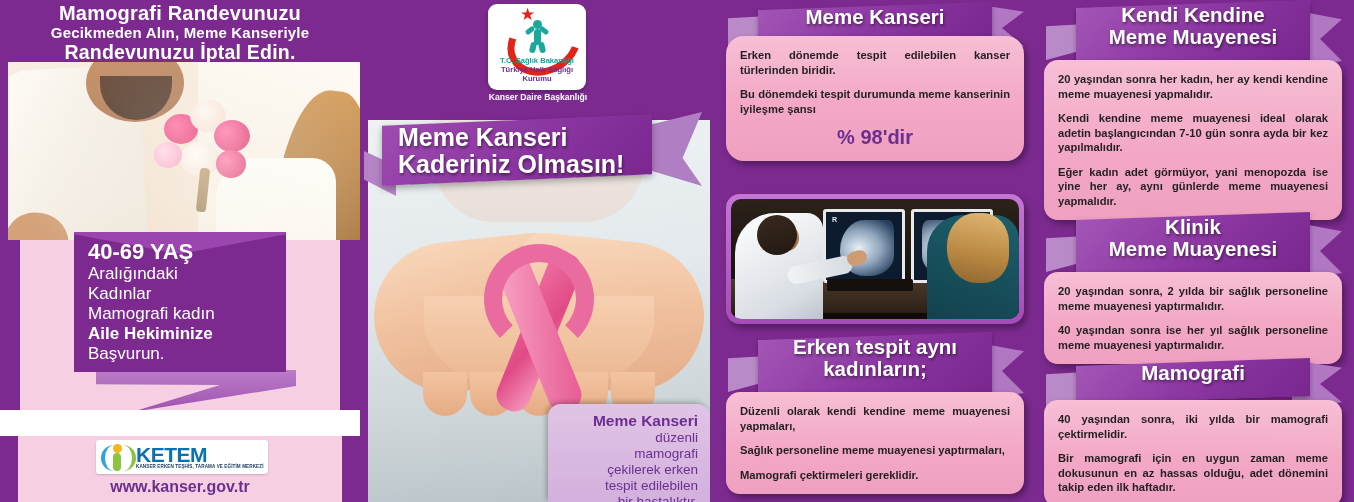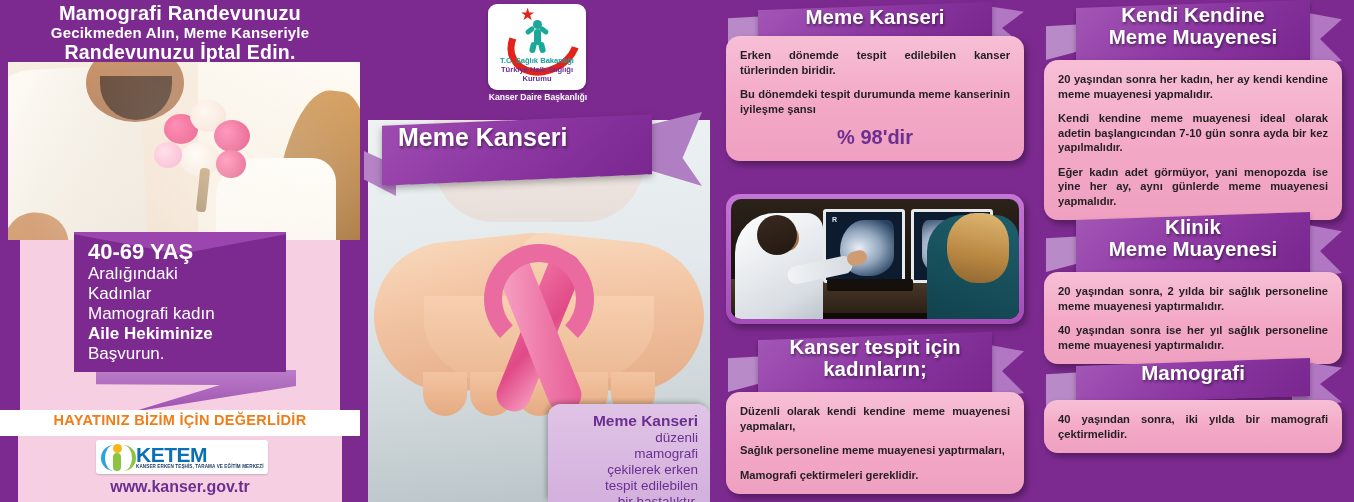--- a/index.html
+++ b/index.html
@@ -247,21 +247,20 @@
     <div class="ribbon-text">
       <div class="rt1">40-69 YAŞ</div>
       <div class="rt2">Aralığındaki</div>
       <div class="rt3">Kadınlar</div>
       <div class="rt4">Mamografi kadın</div>
       <div class="rt6">Aile Hekiminize</div>
       <div class="rt7">Başvurun.</div>
     </div>
 
     <div class="l-white"></div>
-    <div class="l-slogan">HAYATINIZ BİZİM İÇİN DEĞERLİDİR</div>
 
     <div class="l-foot"></div>
     <div class="l-footedge-l"></div>
     <div class="l-footedge-r"></div>
 
     <div class="ketem">
       <span class="ketem-mark">
         <i class="km-dot"></i>
           <i class="km-arcL"></i>
           <i class="km-arcR"></i>
@@ -294,20 +293,21 @@
           <span class="rp two"></span>
           <span class="rp-loop"></span>
       </div>
     </div>
 
     <div class="m-title-wingL"></div>
     <div class="m-title-wingR"></div>
     <div class="m-title"></div>
     <div class="m-title-txt">
       <div class="m-t1">Meme Kanseri</div>
+      <div class="m-t2">Kaderiniz Olmasın!</div>
     </div>
 
     <div class="m-logo">
       <div class="ml-crescent"></div>
       <div class="ml-star"></div>
       <div class="ml-fig">
         <i class="head"></i>
           <i class="body"></i>
           <i class="armL"></i>
           <i class="armR"></i>
@@ -336,21 +336,21 @@
 
     <div class="col colA">
 
       <div class="banner" style="left:14px;right:14px;top:2px;">
         <span class="wingL"></span>
         <span class="wingR"></span>
         <span class="plate"></span>
         <span class="txt">Meme Kanseri</span>
       </div>
 
-      <div class="card cardA1" style="top:36px;">
+      <div class="card cardA1" style="top:36px;border-radius:18px;">
         <p>Erken dönemde tespit edilebilen kanser türlerinden biridir.</p>
         <p>Bu dönemdeki tespit durumunda meme kanserinin iyileşme şansı</p>
         <span class="hilite">% 98'dir</span>
       </div>
 
       <div class="photo-card" style="top:194px;">
         <div class="photo-inner">
           <div class="desk"></div>
           <div class="mon m1">
             <span class="lbl">R</span>
@@ -371,21 +371,21 @@
             <span class="pat-hair"></span>
           </div>
         </div>
       </div>
 
       <div class="banner two" style="left:14px;right:14px;top:332px;">
         <span class="wingL"></span>
         <span class="wingR"></span>
         <span class="plate"></span>
         <span class="txt">
-          <span>Kanser tespit için</span><br>
+          <span>Erken tespit aynı</span><br>
           <span>kadınların;</span>
         </span>
       </div>
 
       <div class="card" style="top:392px;">
         <p>Düzenli olarak kendi kendine meme muayenesi yapmaları,</p>
         <p>Sağlık personeline meme muayenesi yaptırmaları,</p>
         <p>Mamografi çektirmeleri gereklidir.</p>
       </div>
     </div>
@@ -425,16 +425,17 @@
 
       <div class="banner" style="left:14px;right:14px;top:358px;">
         <span class="wingL"></span>
         <span class="wingR"></span>
         <span class="plate"></span>
         <span class="txt">Mamografi</span>
       </div>
 
       <div class="card cardB3">
         <p>40 yaşından sonra, iki yılda bir mamografi çektirmelidir.</p>
+        <p>Bir mamografi için en uygun zaman meme dokusunun en az hassas olduğu, adet dönemini takip eden ilk haftadır.</p>
       </div>
     </div>
   </div>
 </div>
 
 </body></html>

